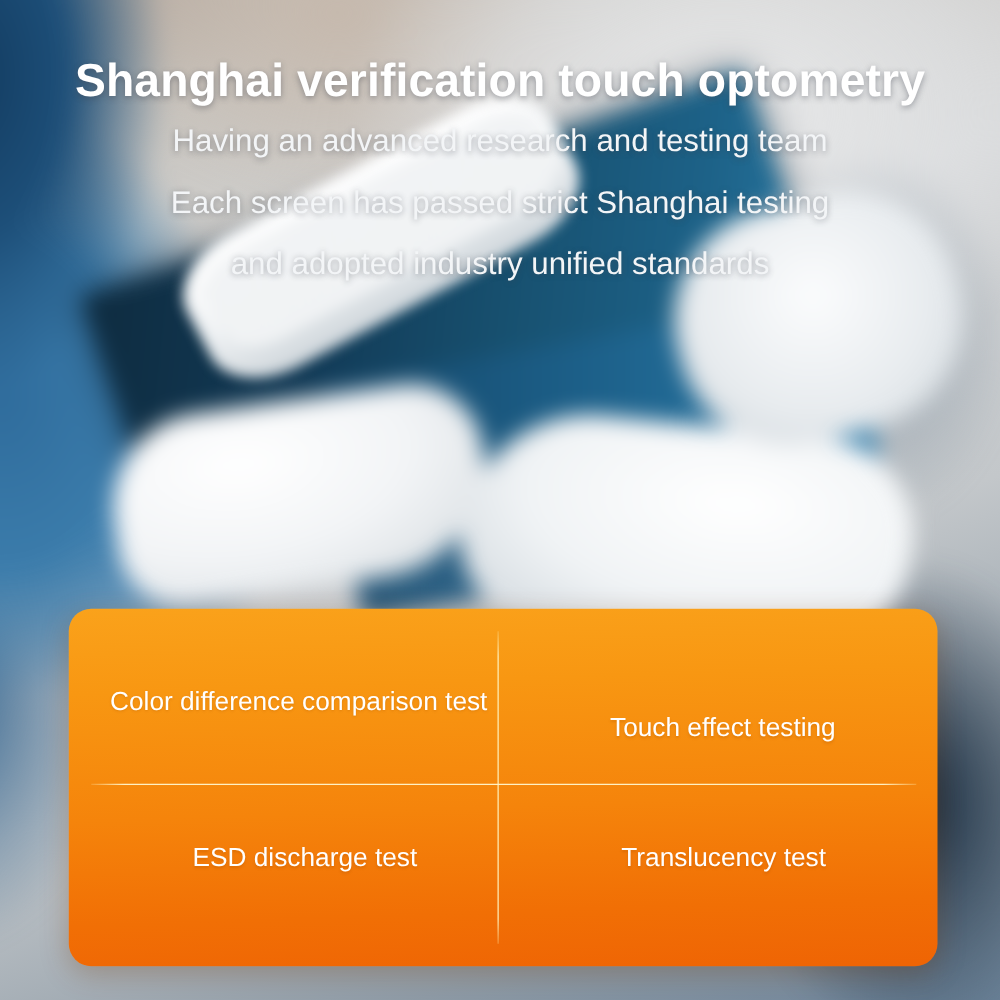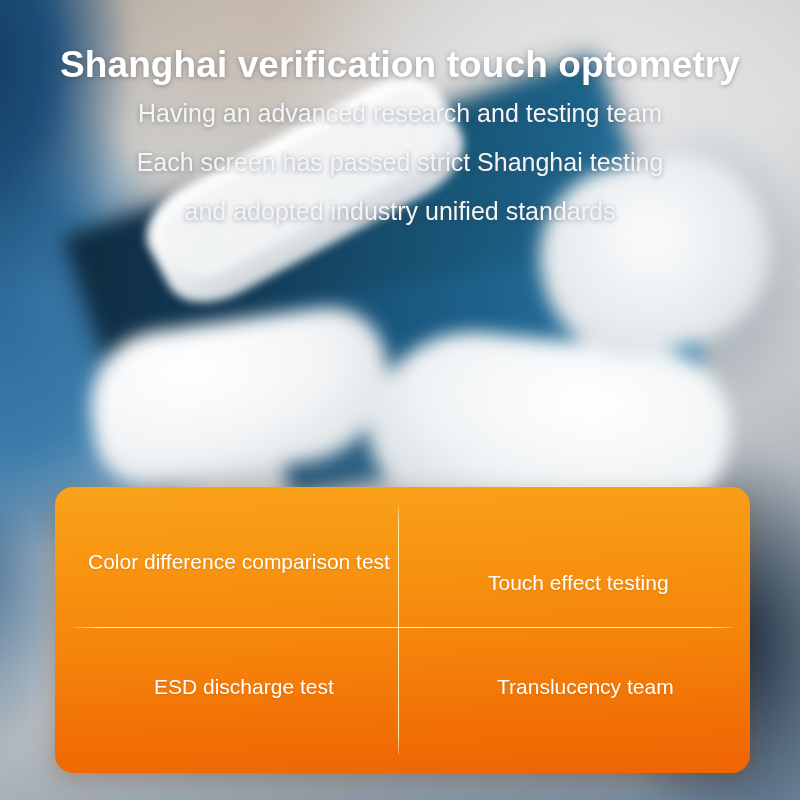--- a/index.html
+++ b/index.html
@@ -184,17 +184,17 @@
     <div class="quad q-tl">
       <span>Color difference comparison test</span>
     </div>
     <div class="quad q-tr">
       <span>Touch effect testing</span>
     </div>
     <div class="quad q-bl">
       <span>ESD discharge test</span>
     </div>
     <div class="quad q-br">
-      <span>Translucency team</span>
+      <span>Translucency test</span>
     </div>
   </div>
 
 </div>
 
 </body></html>

